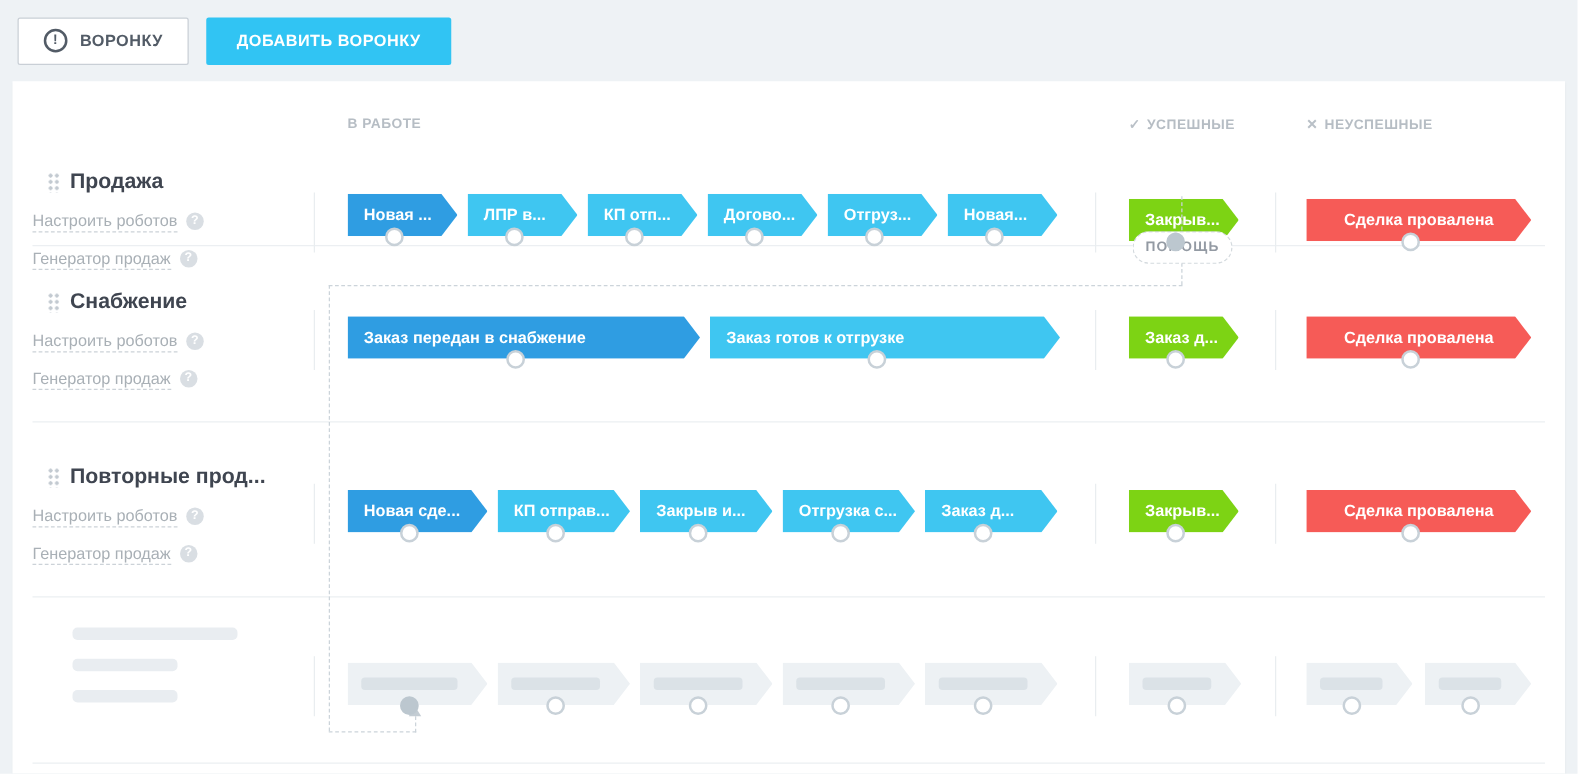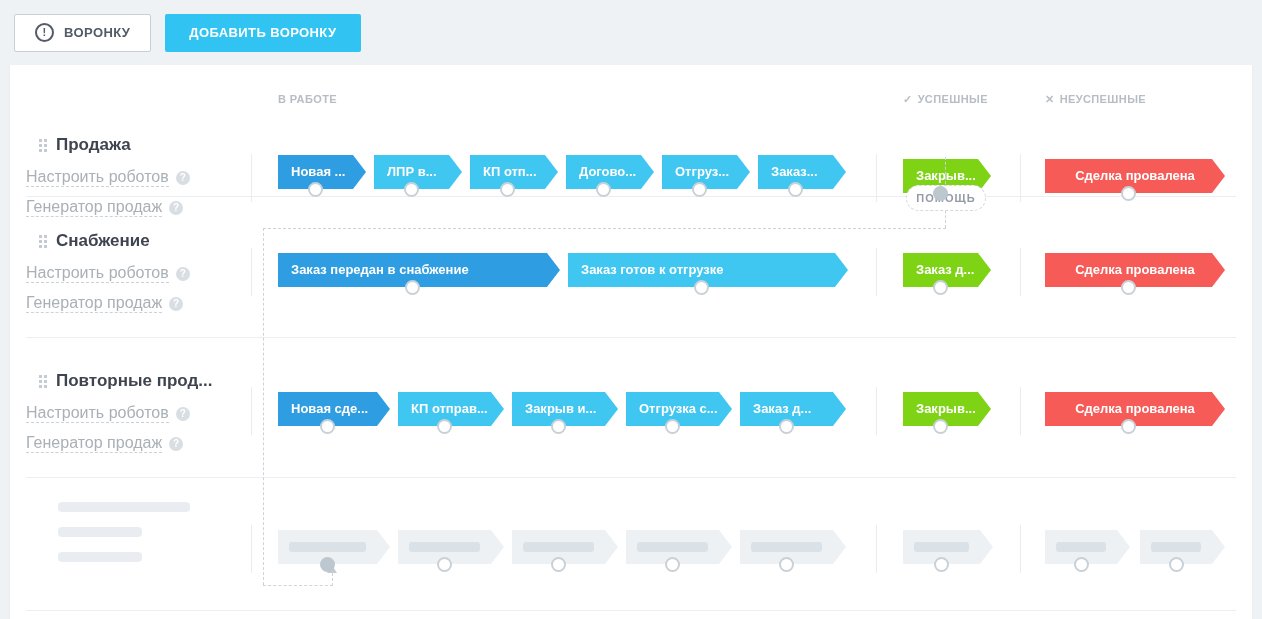--- a/index.html
+++ b/index.html
@@ -24,21 +24,21 @@
   .colhead .cicon{margin-right:5px;font-size:11px;color:#b9c0c7;}
   
   .frow{position:absolute;left:0;width:100%;height:135px;}
   .labelcol{position:absolute;left:16px;top:0;width:228px;}
   .ftitle{position:relative;padding-left:30px;margin:6px 0 13px 0;font-size:17px;font-weight:bold;color:#3f4550;white-space:nowrap;overflow:hidden;}
   .spaced .ftitle{}
   .drag{position:absolute;left:12px;top:3px;width:10px;height:16px;
     background-image:radial-gradient(circle,#c3cad1 1.4px,transparent 1.7px);
     background-size:5px 5px;}
   .rlink{display:table;margin:0 0 12px 0;cursor:pointer;text-decoration:none;}
-  .rlink-text{font-size:16px;color:#a9b0b6;border-bottom:1px dashed #ccd2d8;padding-bottom:1px;}
+  .rlink-text{font-size:13px;color:#a9b0b6;border-bottom:1px dashed #ccd2d8;padding-bottom:1px;}
   .qmark{display:inline-flex;width:14px;height:14px;border-radius:50%;background:#d9dee3;color:#fff;font-size:10px;font-weight:bold;align-items:center;justify-content:center;margin-left:7px;vertical-align:middle;}
   .sbar{height:10px;border-radius:4px;background:#e9edf1;margin:0 0 15px 32px;}
   .sbar:first-child{margin-top:12px;}
   .vmini{position:absolute;width:1px;background:#e9edf0;}
   
   .area{position:absolute;display:flex;gap:8px;}
   .area.inprog{left:268px;}
   .area.succcol{left:893px;}
   .area.failcol{left:1035px;gap:10px;}
   .stage-wrap{position:relative;height:34px;flex:0 0 auto;}
@@ -137,21 +137,21 @@
           <div class="dot"></div>
         </div>
         <div class="stage-wrap" style="width: 88px;">
           <div class="stage mid">
             <span class="stage-label">Отгруз...</span>
           </div>
           <div class="dot"></div>
         </div>
         <div class="stage-wrap" style="width: 88px;">
           <div class="stage mid">
-            <span class="stage-label">Заказ...</span>
+            <span class="stage-label">Новая...</span>
           </div>
           <div class="dot"></div>
         </div>
       </div>
       <div class="area succcol" style="top: 30px;">
         <div class="stage-wrap" style="width: 88px;">
           <div class="stage succ">
             <span class="stage-label">Закрыв...</span>
           </div>
           <div class="dot filled"></div>

